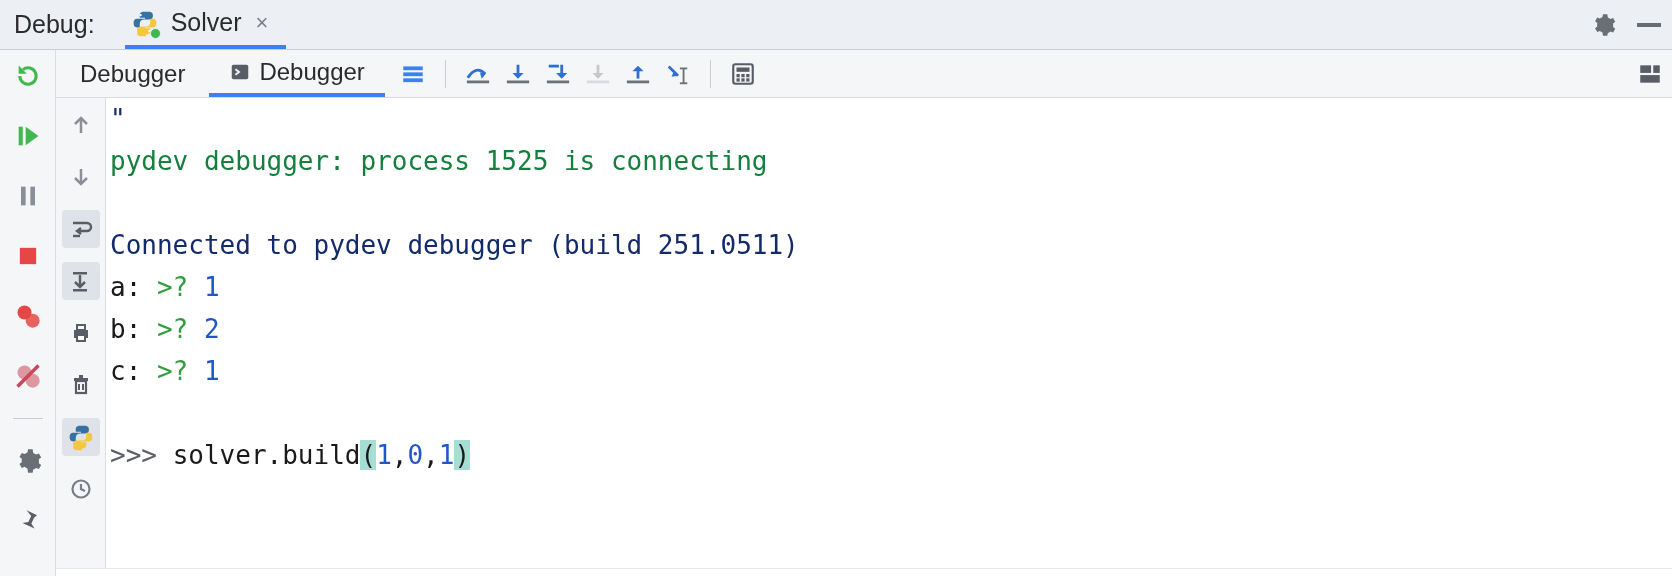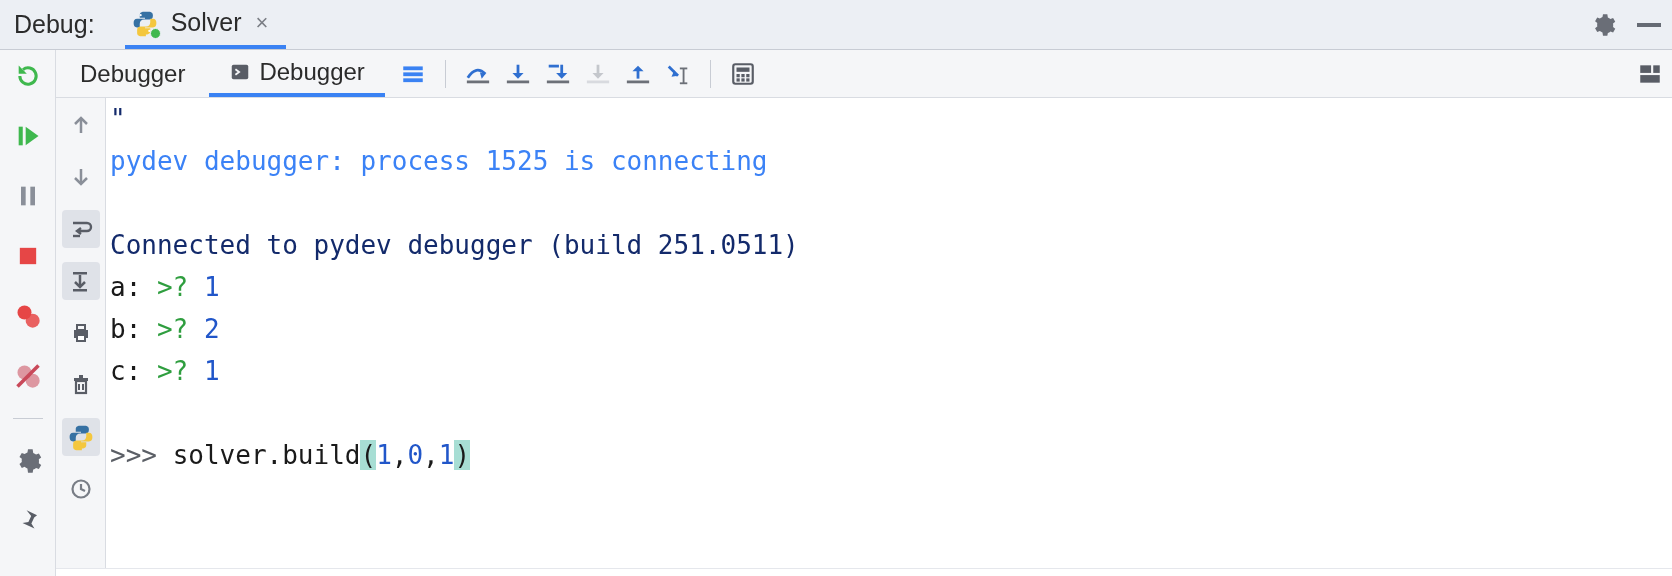--- a/index.html
+++ b/index.html
@@ -126,21 +126,21 @@
     flex:1;
     background:#ffffff;
     font-family: "Menlo","Consolas","DejaVu Sans Mono",monospace;
     font-size: 26px;
     line-height: 42px;
     padding: 0 0 0 4px;
     white-space: pre;
     overflow:hidden;
     color:#000;
   }
-  .c-darkred { color:#3b82f6; }
+  .c-darkred { color:#15803d; }
   .c-navy    { color:#132a6b; }
   .c-green   { color:#2f9e3f; }
   .c-blue    { color:#2156c9; }
   .c-black   { color:#1a1a1a; }
   .c-gray    { color:#5b5f66; }
   .hl-paren  { background:#a7ded4; }
   
   .status-strip { height:8px; background:#fff; border-top:1px solid #e5e7ec;}
 </style>
 </head>

